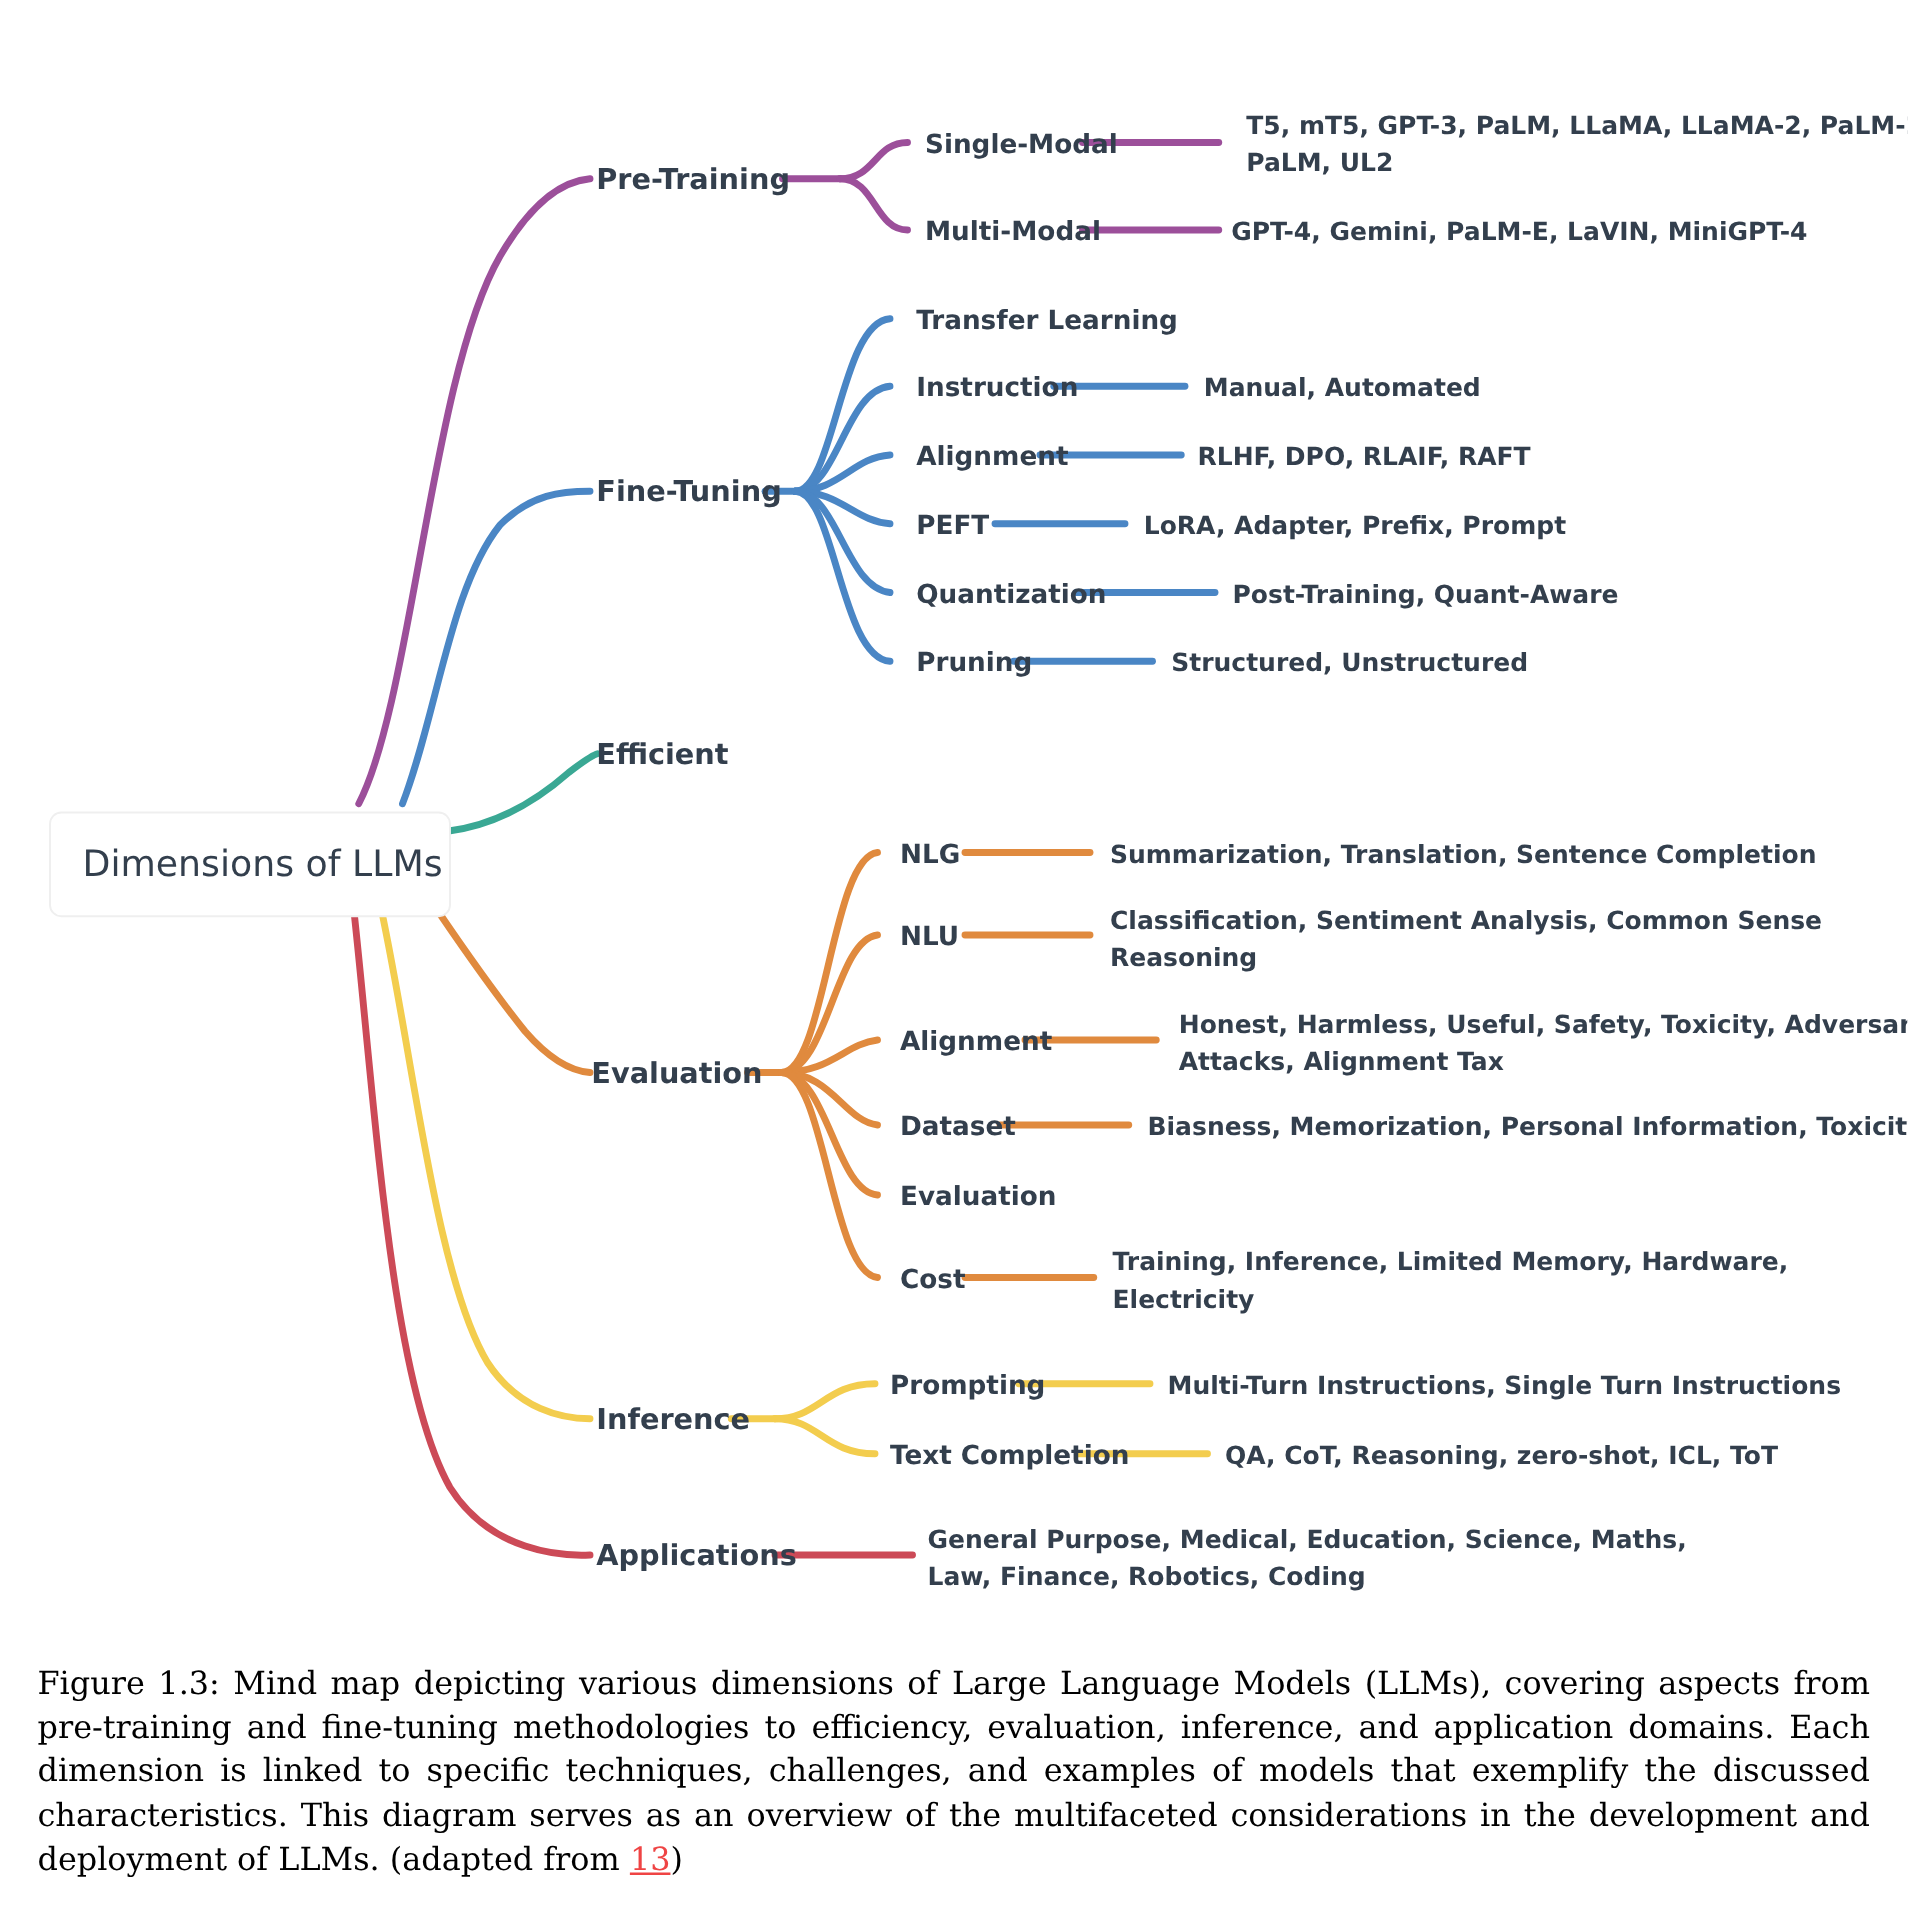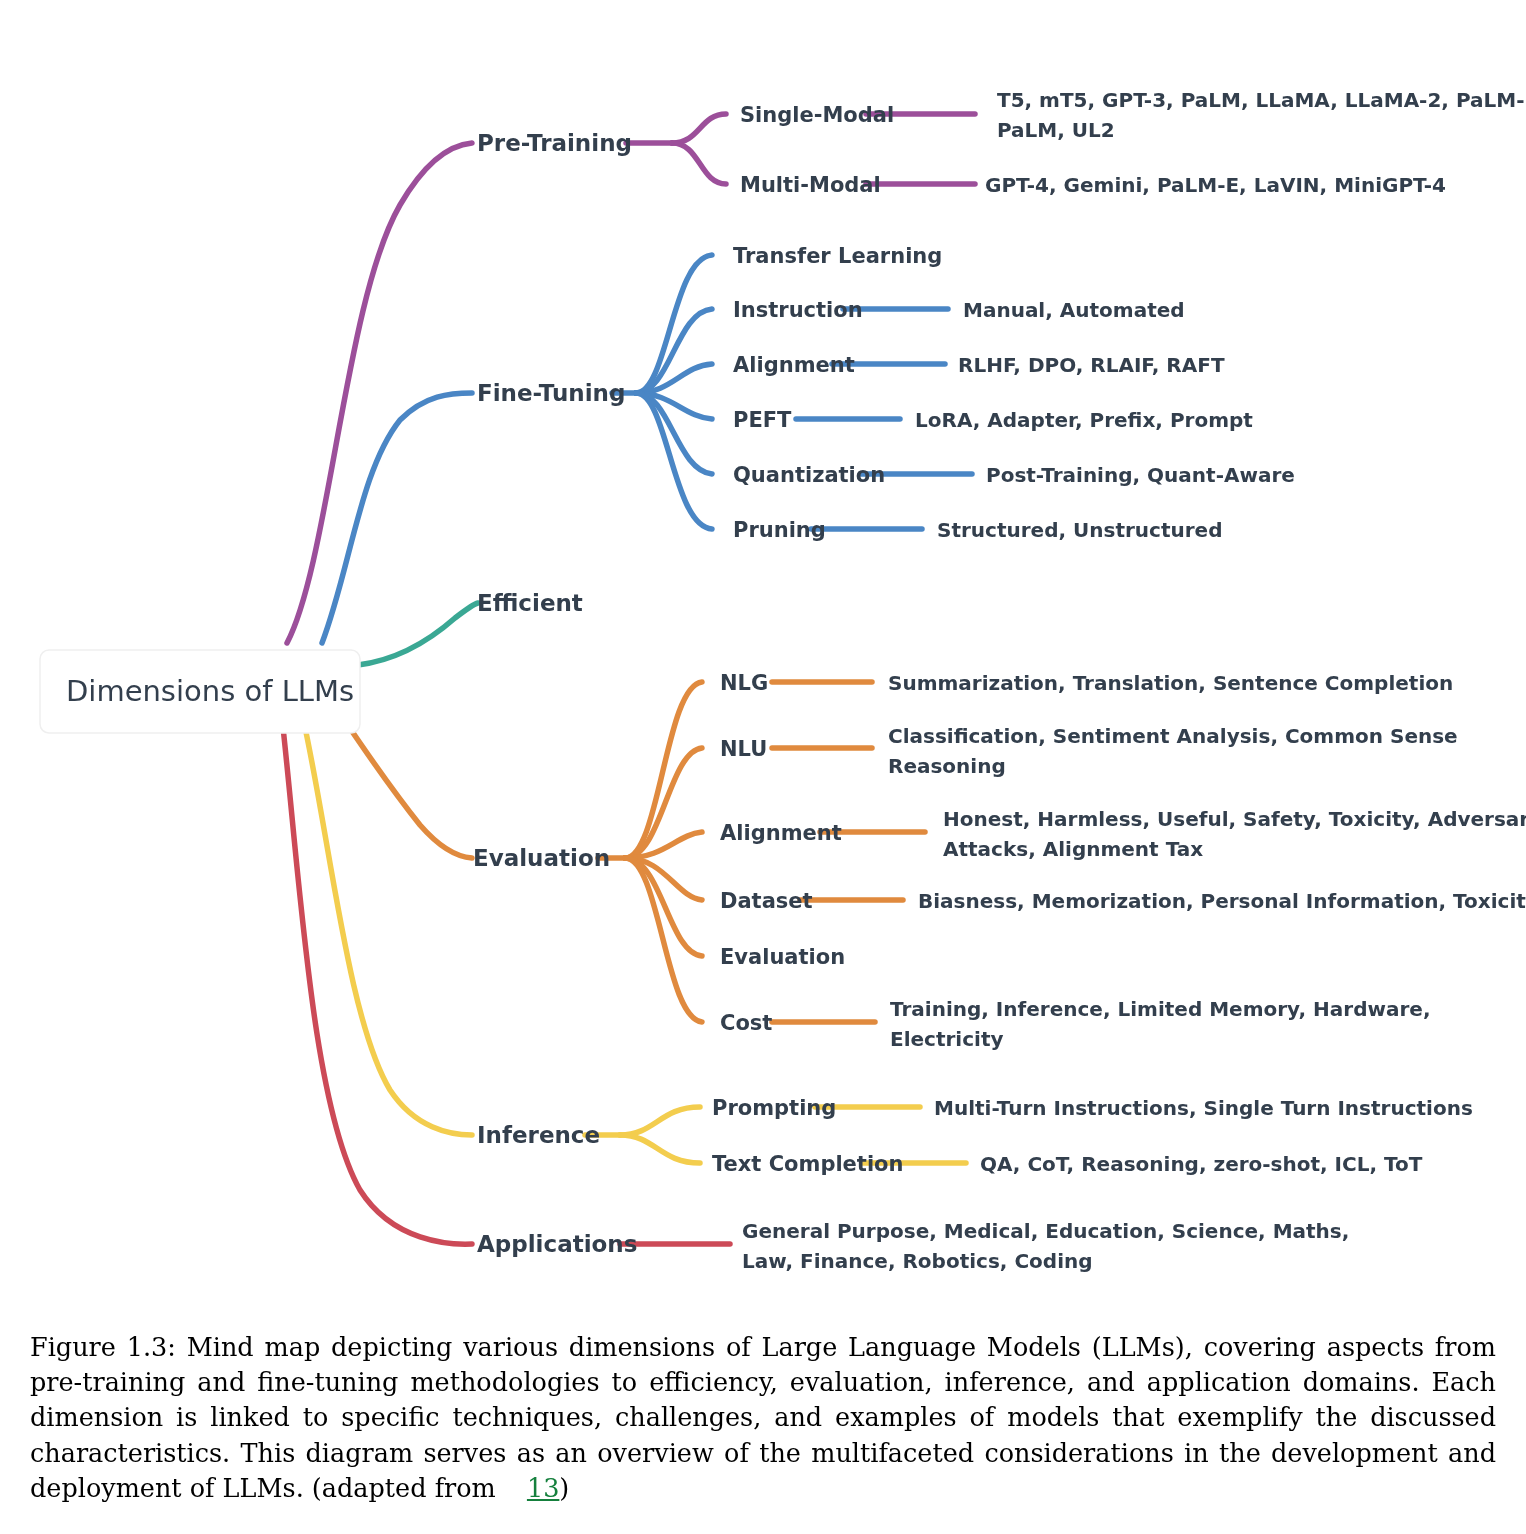--- a/index.html
+++ b/index.html
@@ -9,21 +9,21 @@
   .mm-label{font-family:"DejaVu Sans","Liberation Sans",sans-serif;font-weight:bold;fill:#333f4d;}
   .lv1{font-size:23px;}
   .lv2{font-size:21px;}
   .lv3{font-size:20px;}
   .rootbox{fill:#ffffff;stroke:#efefef;stroke-width:1.5;}
   .roottext{font-family:"DejaVu Sans","Liberation Sans",sans-serif;font-weight:normal;font-size:29px;fill:#333f4d;}
   .edge{fill:none;stroke-linecap:round;stroke-width:5.5;}
   #caption{position:absolute;left:30px;top:1330px;width:1466px;
     font-family:"DejaVu Serif","Liberation Serif",serif;font-size:25.5px;line-height:1.38;
     color:#000;text-align:justify;}
-  #caption .reflink{color:#15803d;text-decoration:underline;margin-left:23px;}
+  #caption .reflink{color:#ef4444;text-decoration:underline;}
 </style>
 </head>
 <body>
 
 <div id="figure">
 
   <svg id="mindmap" viewBox="0 0 1526 1310">
 
     <g>
       <path class="edge" stroke="#9c4f9a" d="M 287,643 C 330,560 345,300 400,205 C 425,162 450,145 472,143"></path>

